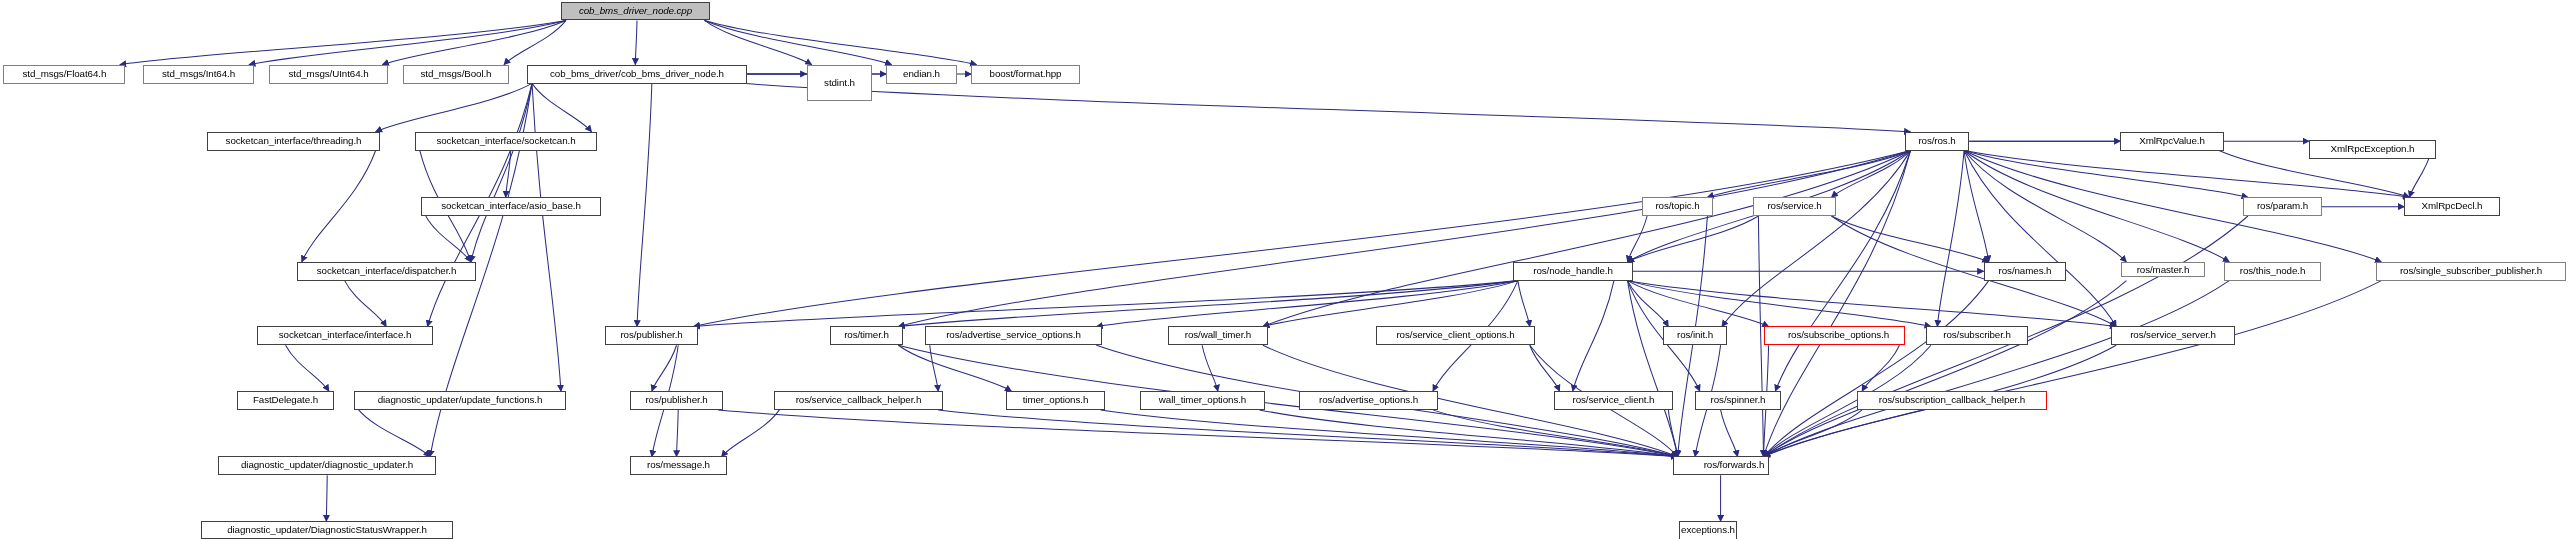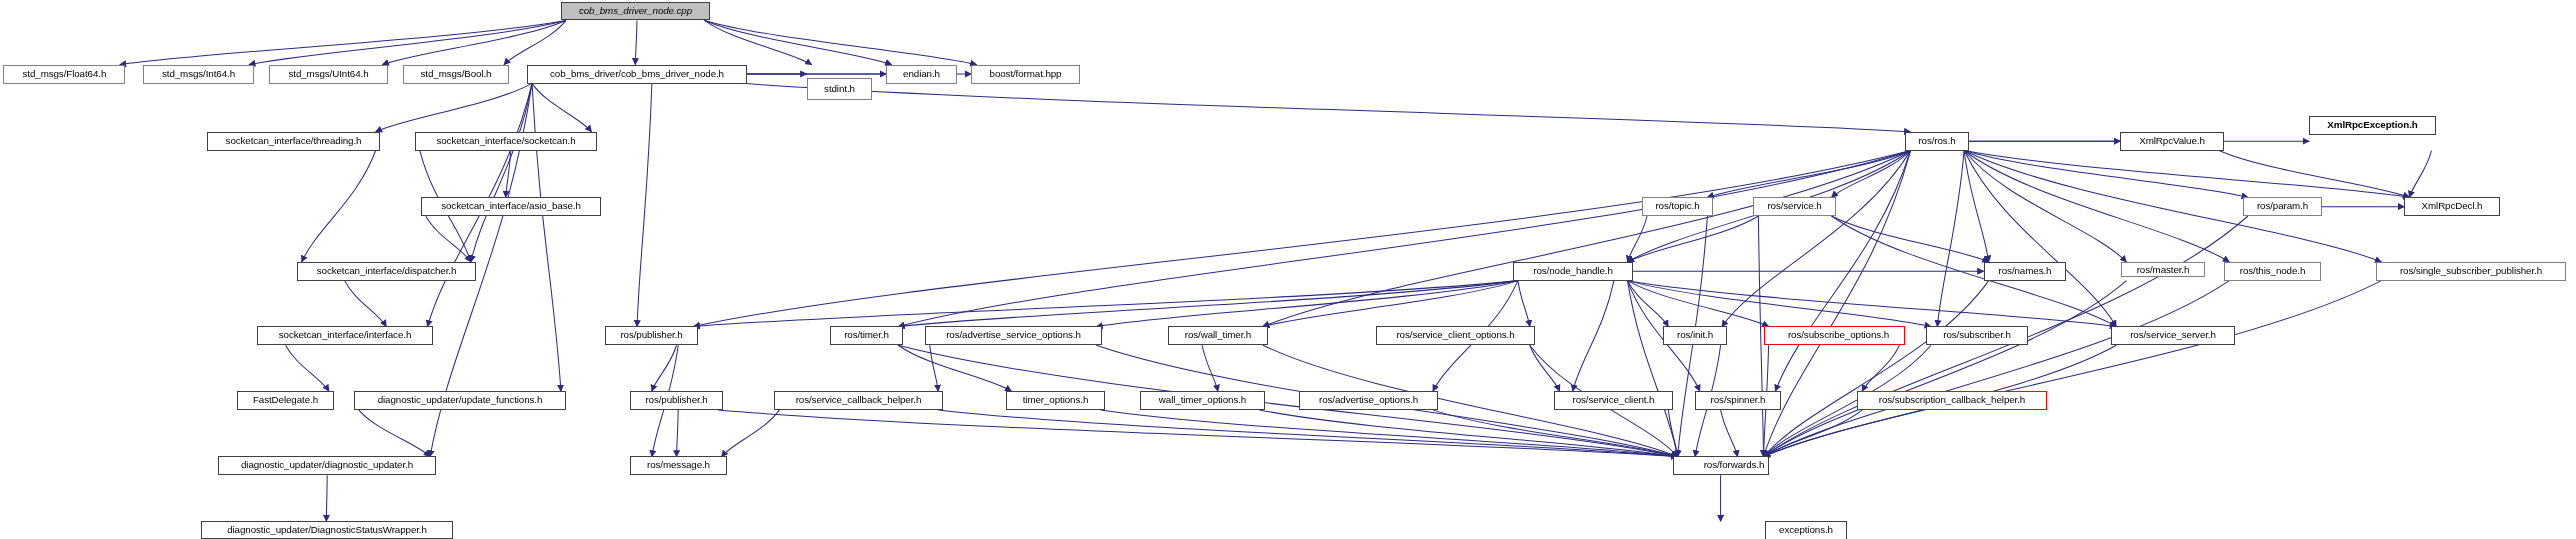--- a/index.html
+++ b/index.html
@@ -139,42 +139,42 @@
       </div>
       <div class="node " style="left: 269px; top: 65px; width: 119px; height: 18.7px;">
         <span>std_msgs/UInt64.h</span>
       </div>
       <div class="node " style="left: 403px; top: 65px; width: 106px; height: 18.7px;">
         <span>std_msgs/Bool.h</span>
       </div>
       <div class="node bold" style="left: 527px; top: 65px; width: 220px; height: 18.7px;">
         <span>cob_bms_driver/cob_bms_driver_node.h</span>
       </div>
-      <div class="node " style="left: 807px; top: 78px; width: 65px; height: 22px;">
+      <div class="node " style="left: 807px; top: 65px; width: 65px; height: 36px;">
         <span>stdint.h</span>
       </div>
       <div class="node " style="left: 886px; top: 65px; width: 71px; height: 18.7px;">
         <span>endian.h</span>
       </div>
       <div class="node " style="left: 971px; top: 65px; width: 109px; height: 18.7px;">
         <span>boost/format.hpp</span>
       </div>
       <div class="node bold" style="left: 207px; top: 132px; width: 173px; height: 18.7px;">
         <span>socketcan_interface/threading.h</span>
       </div>
       <div class="node bold" style="left: 415px; top: 132px; width: 182px; height: 18.7px;">
         <span>socketcan_interface/socketcan.h</span>
       </div>
       <div class="node bold" style="left: 1905px; top: 132px; width: 64px; height: 18.7px;">
         <span>ros/ros.h</span>
       </div>
       <div class="node bold" style="left: 2120px; top: 132px; width: 104px; height: 18.7px;">
         <span>XmlRpcValue.h</span>
       </div>
-      <div class="node bold" style="left: 2309px; top: 116px; width: 127px; height: 18.7px; font-weight: bold;">
+      <div class="node bold" style="left: 2309px; top: 140px; width: 127px; height: 18.7px;">
         <span>XmlRpcException.h</span>
       </div>
       <div class="node bold" style="left: 421px; top: 197px; width: 180px; height: 18.7px;">
         <span>socketcan_interface/asio_base.h</span>
       </div>
       <div class="node " style="left: 1642px; top: 197px; width: 71px; height: 18.7px;">
         <span>ros/topic.h</span>
       </div>
       <div class="node " style="left: 1753px; top: 197px; width: 83px; height: 18.7px;">
         <span>ros/service.h</span>
@@ -268,18 +268,18 @@
       </div>
       <div class="node bold" style="left: 630px; top: 456px; width: 97px; height: 18.7px;">
         <span>ros/message.h</span>
       </div>
       <div class="node bold" style="left: 1673px; top: 456px; width: 96px; height: 18.7px; padding-left: 26px;">
         <span>ros/forwards.h</span>
       </div>
       <div class="node bold" style="left: 201px; top: 521px; width: 252px; height: 18px;">
         <span>diagnostic_updater/DiagnosticStatusWrapper.h</span>
       </div>
-      <div class="node bold" style="left: 1765px; top: 521px; width: 82px; height: 18.7px;">
+      <div class="node bold" style="left: 1679px; top: 521px; width: 58px; height: 18.7px;">
         <span>exceptions.h</span>
       </div>
     </div>
 </div>
 
 
 </body></html>

